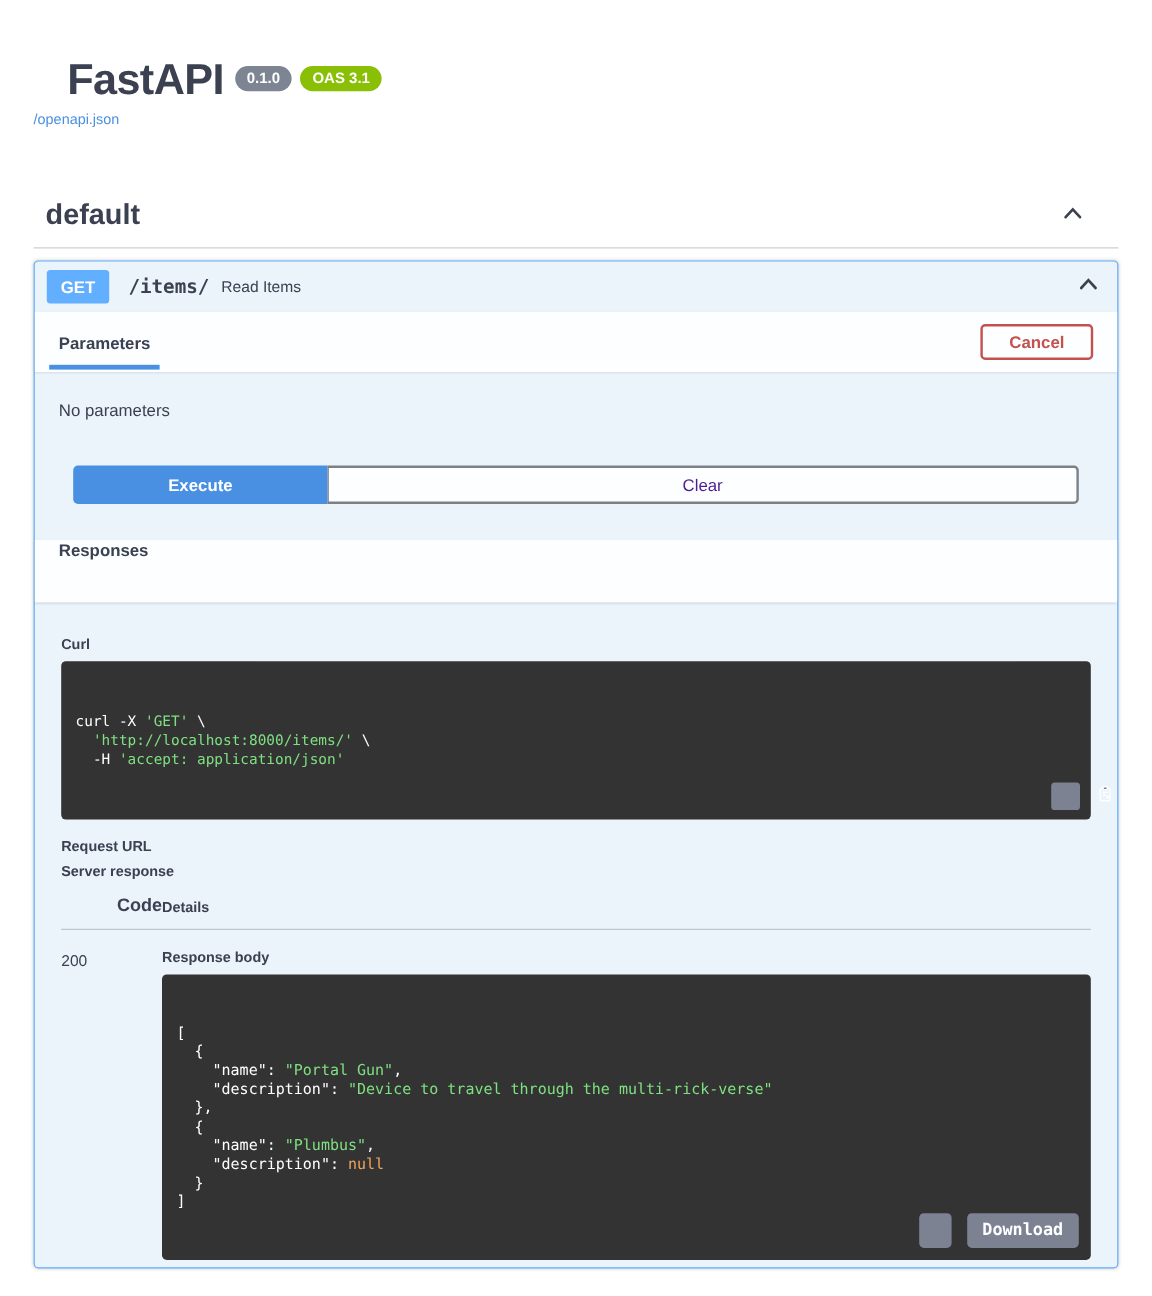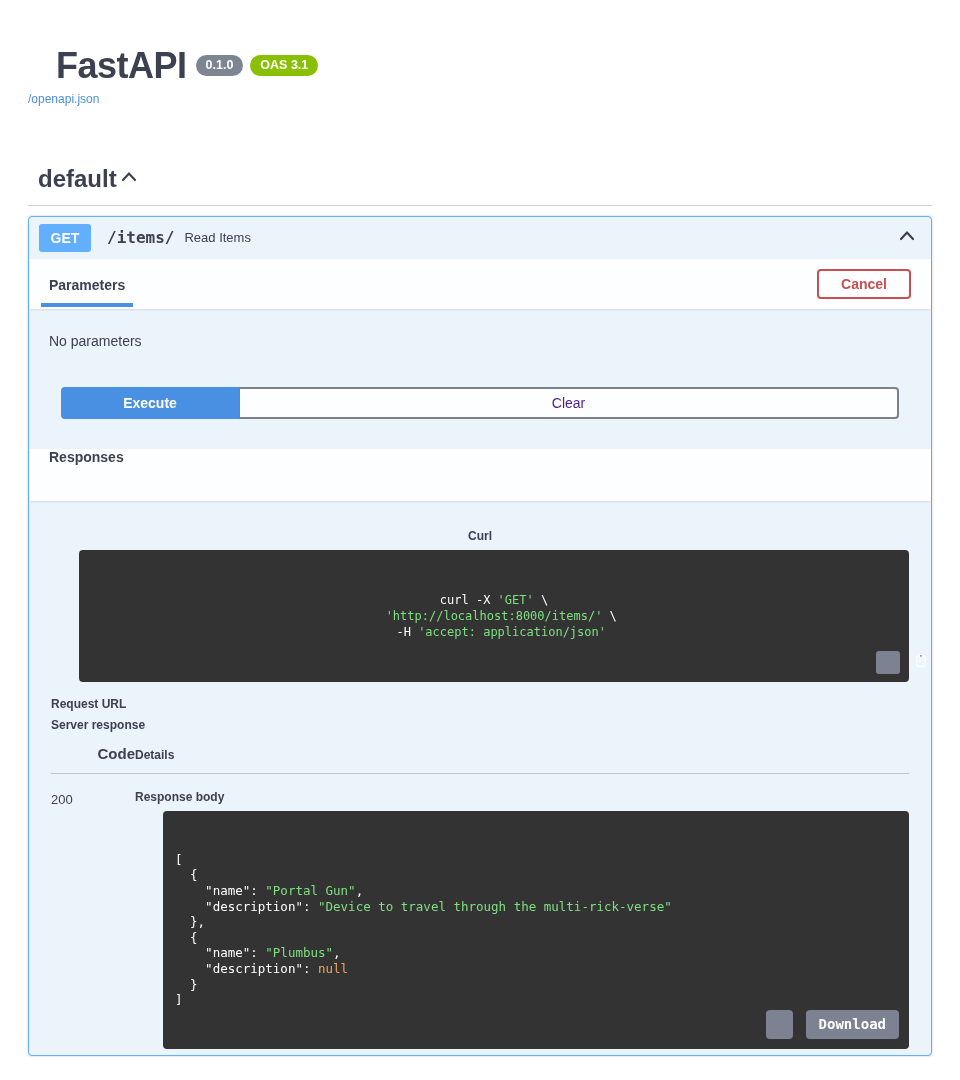--- a/index.html
+++ b/index.html
@@ -12,21 +12,21 @@
   .title-row { display: flex; align-items: flex-start; }
   .api-title { font-size: 36px; font-weight: 700; letter-spacing: -0.5px; line-height: 1.1; margin-left: 28px; }
   .badges { display: flex; gap: 7px; margin: 9px 0 0 9px; }
   .badge { color: #fff; font-size: 12.5px; font-weight: 700; padding: 4px 10px; border-radius: 12px; line-height: 1; }
   .badge.version { background: #7d8492; }
   .badge.oas { background: #89bf04; }
   .spec-link { display: inline-block; margin-top: 6px; color: #4990e2; font-size: 12px; text-decoration: none; cursor: pointer; }
 
   
   .tag-section { margin-top: 52px; }
-  .tag-header { display: flex; align-items: center;
+  .tag-header { display: flex; justify-content: space-between; align-items: center;
     padding: 6px 26px 12px 10px; border-bottom: 1px solid rgba(59,65,81,.25); cursor: pointer; }
   .tag-title { font-size: 24px; font-weight: 700; }
   .chevron-btn { background: none; border: none; cursor: pointer; display: flex; align-items: center; padding: 2px; }
 
   
   .opblock { margin-top: 10px; border: 1px solid #61affe; border-radius: 4px;
     background: #ebf3fb; box-shadow: 0 0 3px rgba(0,0,0,.19); }
   .opblock-summary { display: flex; align-items: center; gap: 10px; padding: 7px 12px 7px 10px; cursor: pointer; }
   .method-badge { background: #61affe; color: #fff; font-weight: 700; font-size: 14px;
     border-radius: 3px; width: 52px; text-align: center; padding: 6px 0; flex: 0 0 auto; }
@@ -37,50 +37,50 @@
   .opblock-section-header { background: rgba(255,255,255,.85); box-shadow: 0 1px 2px rgba(0,0,0,.1);
     display: flex; align-items: center; justify-content: space-between; min-height: 50px; padding: 0 20px 0 12px; }
   .tab-item { font-size: 14px; font-weight: 700; padding: 16px 8px 10px; border-bottom: 4px solid #4990e2; cursor: pointer; }
   .btn-cancel { border: 2px solid #c5504d; color: #c5504d; background: transparent; font-weight: 700;
     font-size: 14px; padding: 5px 22px; border-radius: 4px; cursor: pointer; font-family: inherit; }
 
   .no-params { padding: 24px 20px 0; font-size: 14px; }
 
   .execute-wrapper { display: flex; padding: 38px 32px 30px; }
   .btn-execute { background: #4990e2; color: #fff; border: none; font-weight: 700; font-size: 14px;
-    width: 178px; padding: 8px 0; border-radius: 4px 0 0 4px; cursor: pointer; font-family: inherit; }
+    width: 212px; padding: 8px 0; border-radius: 4px 0 0 4px; cursor: pointer; font-family: inherit; }
   .btn-clear { flex: 1; background: rgba(255,255,255,.9); border: 2px solid #7c8187; border-left: 1px solid #7c8187;
     border-radius: 0 4px 4px 0; font-weight: 400; font-size: 14px; color: #4c1d95; cursor: pointer; font-family: inherit; }
 
   .responses-header { background: rgba(255,255,255,.85); box-shadow: 0 1px 2px rgba(0,0,0,.1);
     display: flex; min-height: 52px; padding: 0 20px; }
   .responses-header .hdr-label { font-size: 14px; font-weight: 700; }
 
   .responses-inner { padding: 28px 22px 6px; }
   .block-label { font-size: 12px; font-weight: 700; margin-bottom: 7px; }
 
   .dark-block { background: #333; border-radius: 4px; color: #fff;
-    font-family: "DejaVu Sans Mono", monospace; white-space: pre; position: relative; margin-left: 28px; }
+    font-family: "DejaVu Sans Mono", monospace; white-space: pre; position: relative; }
   .curl-block { padding: 10px 12px; font-size: 12px; line-height: 16px; }
   .request-url-block { padding: 9px 12px; font-size: 12.5px; font-weight: 700; margin-bottom: 14px; }
   .response-body-block { padding: 10px 12px; font-size: 12.5px; line-height: 15.6px; }
 
   .seg-plain { color: #ffffff; }
   .seg-string { color: #7ee081; }
   .seg-null { color: #f0a45d; }
 
   .copy-btn { position: absolute; right: 9px; bottom: 8px; width: 24px; height: 23px;
     background: #7d8293; border: none; border-radius: 3px; display: flex; align-items: center;
     justify-content: center; cursor: pointer; }
   .body-actions { position: absolute; right: 10px; bottom: 10px; display: flex; gap: 13px; align-items: stretch; }
   .copy-btn2 { position: static; width: 27px; height: 29px; border-radius: 4px; }
   .btn-download { background: #7d8293; color: #fff; border: none; border-radius: 4px;
     font-weight: 700; font-size: 14px; padding: 6px 13px; cursor: pointer; font-family: inherit; }
 
-  .curl-wrap { margin-bottom: 15px; text-align: center; }
+  .curl-wrap { margin-bottom: 15px; }
   .server-response-label { margin-top: 0; }
 
   .responses-table { margin-top: 13px; }
   .table-head { display: flex; align-items: flex-end; padding-bottom: 11px;
     border-bottom: 1px solid rgba(59,65,81,.25); }
   .col-code-h { width: 84px; font-size: 15px; font-weight: 700; text-align: right; }
   .col-details-h { flex: 1; font-size: 12px; font-weight: 700; }
   .table-row { display: flex; padding-top: 16px; }
   .col-code { width: 84px; font-size: 13px; padding-top: 2px; }
   .col-details { flex: 1; }

